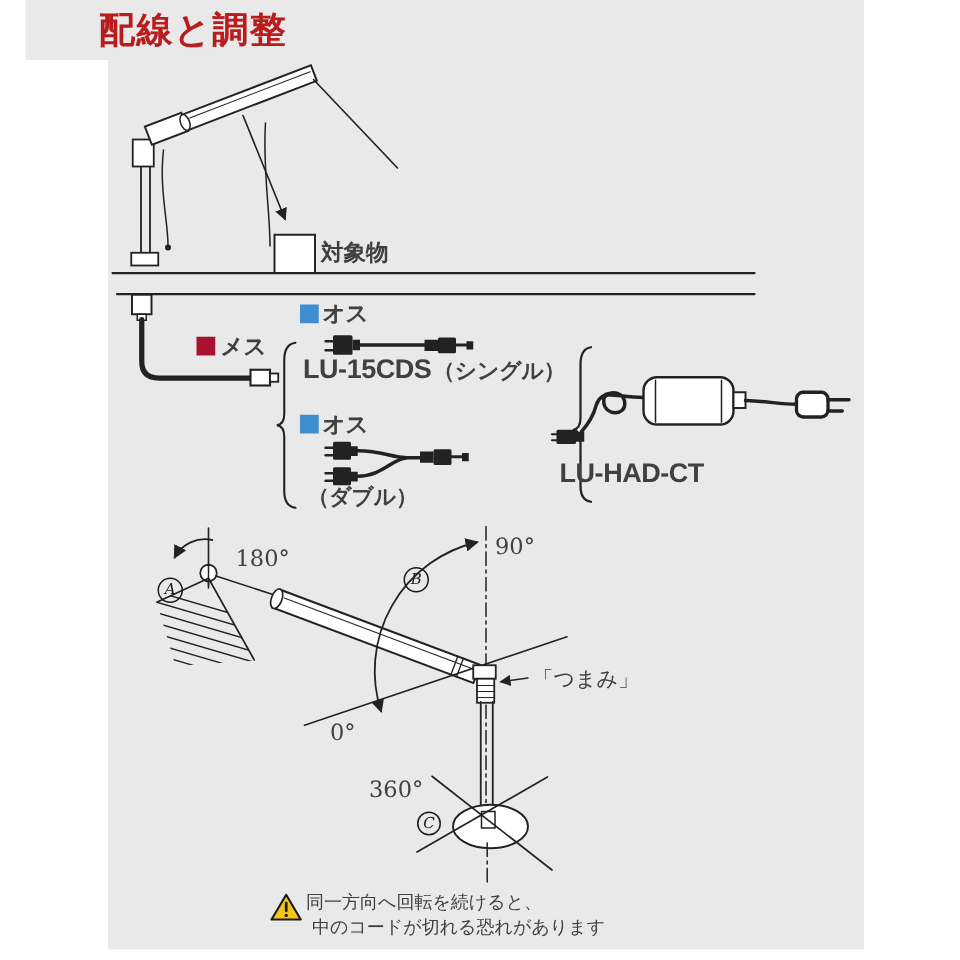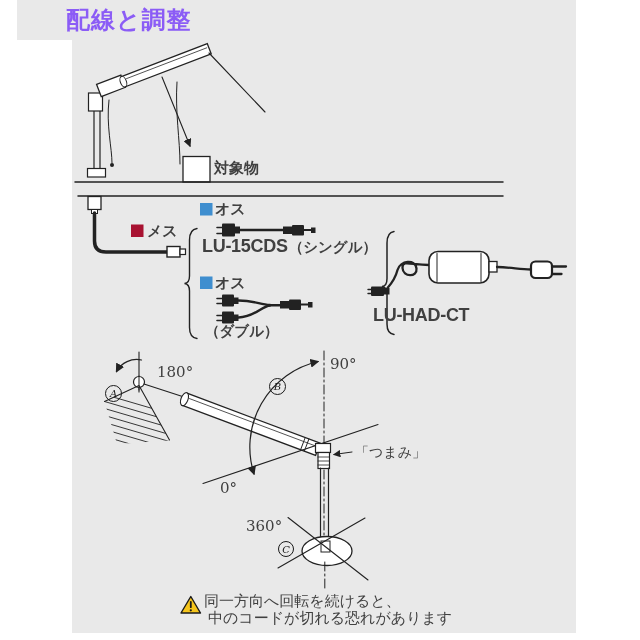--- a/index.html
+++ b/index.html
@@ -3,30 +3,30 @@
 <meta charset="utf-8">
 <style>
   html,body{margin:0;padding:0;}
   body{width:640px;height:640px;background:#ffffff;position:relative;overflow:hidden;
        font-family:"DejaVu Sans","Liberation Sans",sans-serif;color:#111;}
   .abs{position:absolute;}
   #panel-title{left:17px;top:0;width:559px;height:40px;background:#e9e9e9;}
   #panel-main{left:72px;top:40px;width:504px;height:593px;background:#e9e9e9;}
   #art{left:0;top:0;width:640px;height:640px;z-index:2;}
   .txt{position:absolute;z-index:3;white-space:nowrap;color:#404040;}
-  #title{left:66px;top:4px;font-size:24px;font-weight:bold;letter-spacing:1px;color:#8b5cf6;}
+  #title{left:66px;top:4px;font-size:24px;font-weight:bold;letter-spacing:1px;color:#b91c1c;}
   .lbl15{font-size:15px;font-weight:600;}
   .model-row{display:flex;align-items:baseline;}
   .model{font-family:"Liberation Sans",sans-serif;font-weight:bold;font-size:18px;letter-spacing:-0.3px;}
   .variant{font-size:14.5px;font-weight:600;margin-left:1px;}
   .angle{font-family:"DejaVu Serif","Liberation Serif",serif;font-size:15px;color:#404040;}
   .circ{position:absolute;z-index:3;border:1.2px solid #1a1a1a;border-radius:50%;
         display:flex;align-items:center;justify-content:center;
         font-family:"DejaVu Serif","Liberation Serif",serif;font-style:italic;font-size:10px;color:#1a1a1a;background:transparent;}
-  #warn-text{left:204px;top:593px;font-size:15px;line-height:17px;font-weight:500;white-space:nowrap;font-family:Liberation Serif, serif;}
+  #warn-text{left:204px;top:593px;font-size:12px;line-height:17px;font-weight:500;white-space:nowrap;font-family:Liberation Serif, serif;}
   #warn-line2{margin-left:4px;}
 </style>
 </head>
 <body>
 
 <div class="abs" id="panel-title"></div>
 <div class="abs" id="panel-main"></div>
 
 <svg class="abs" id="art" width="640" height="640" viewBox="0 0 640 640" fill="none" stroke-linecap="round">
   <defs>

